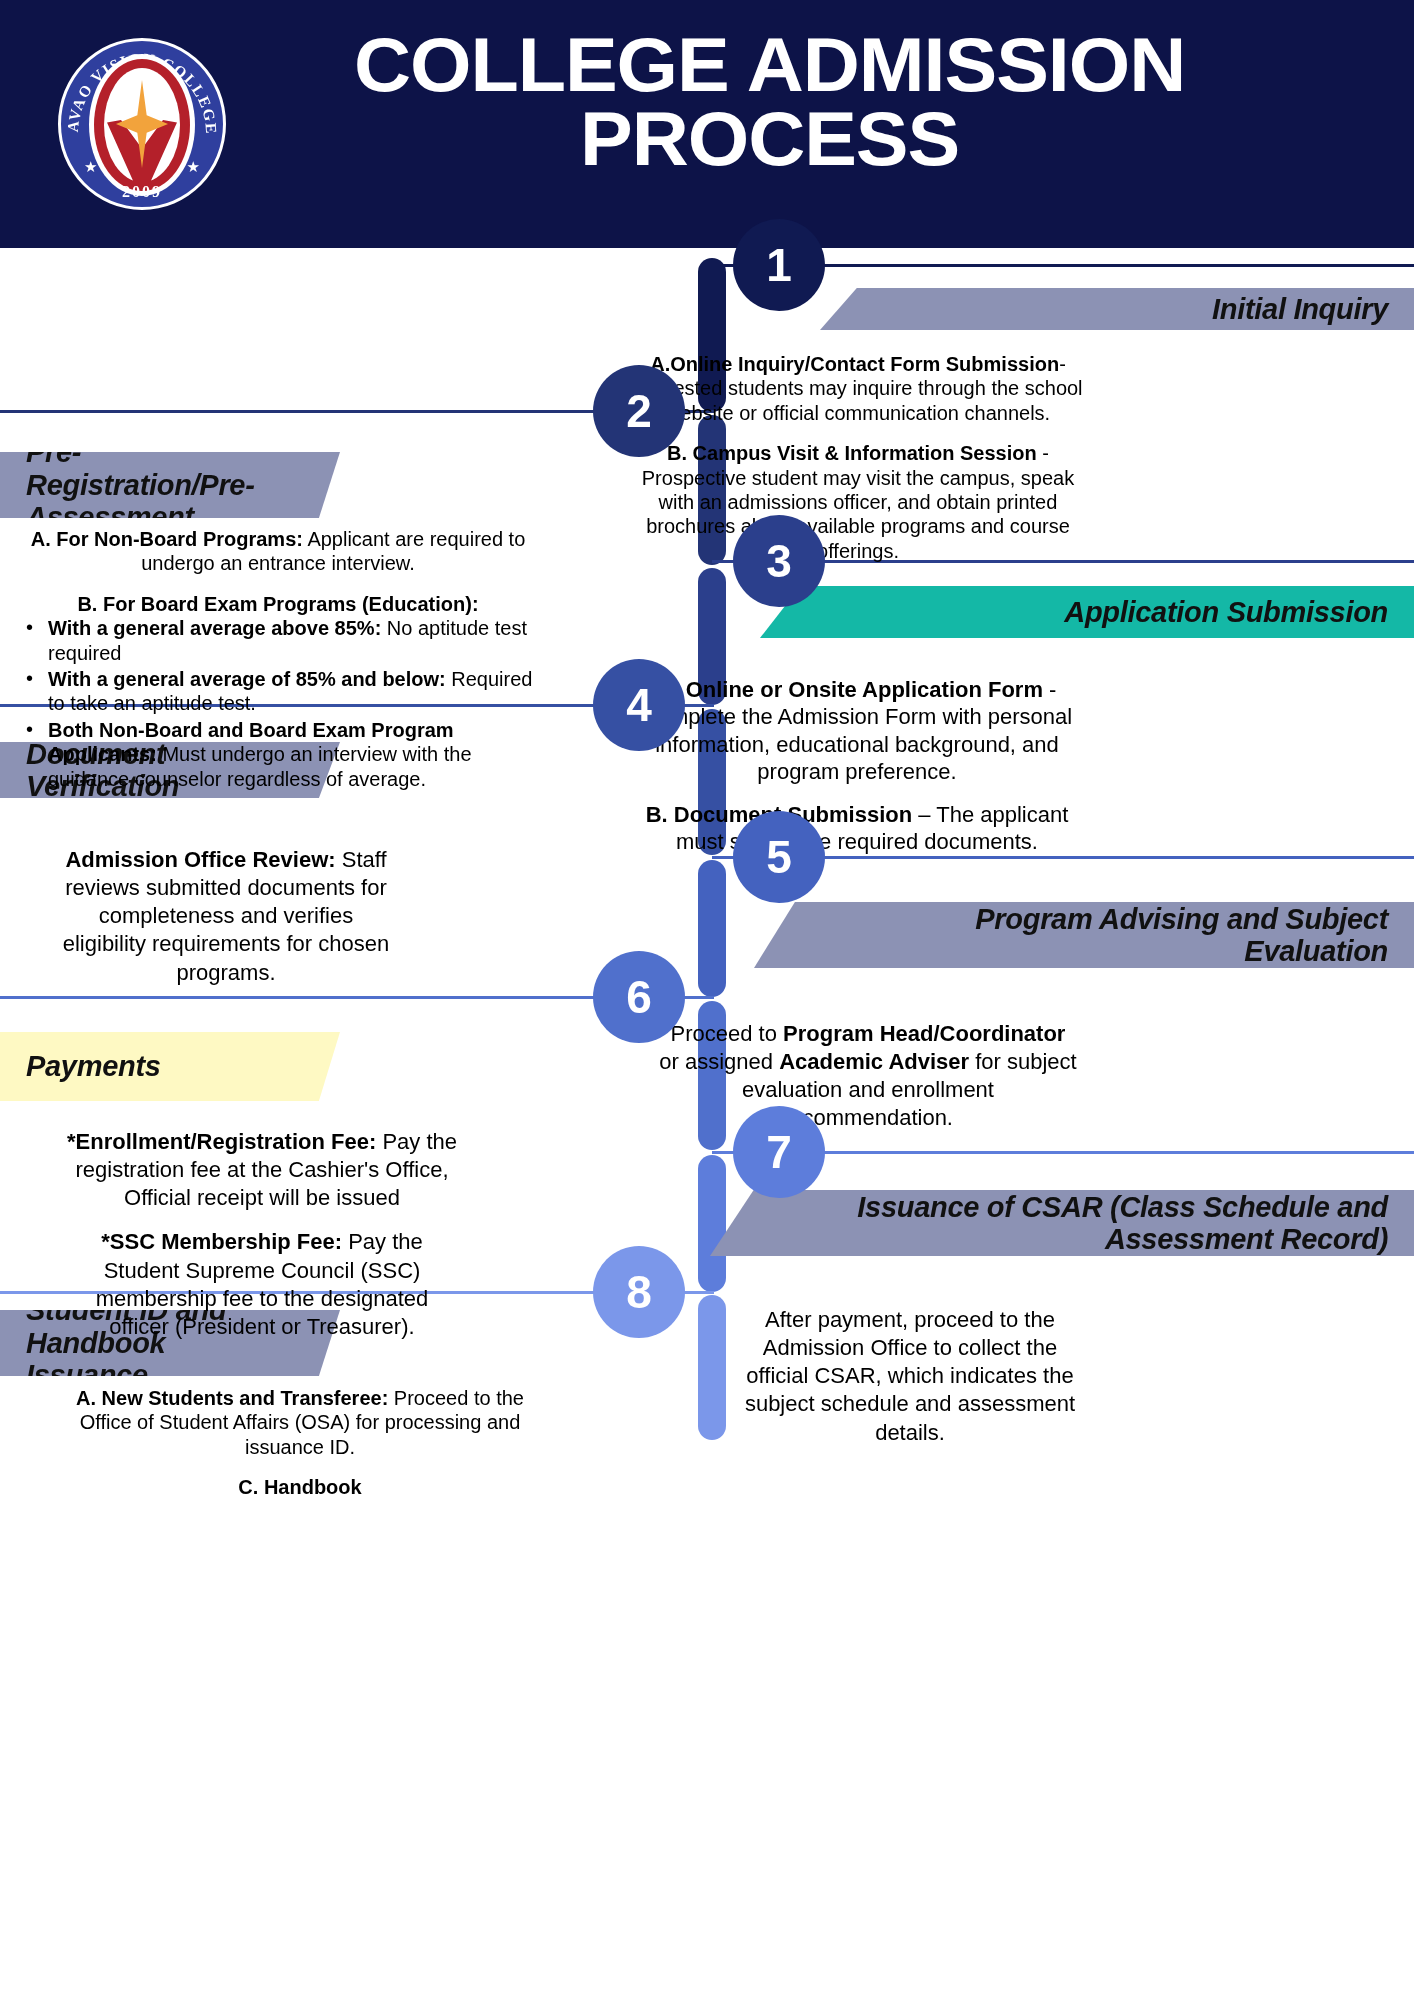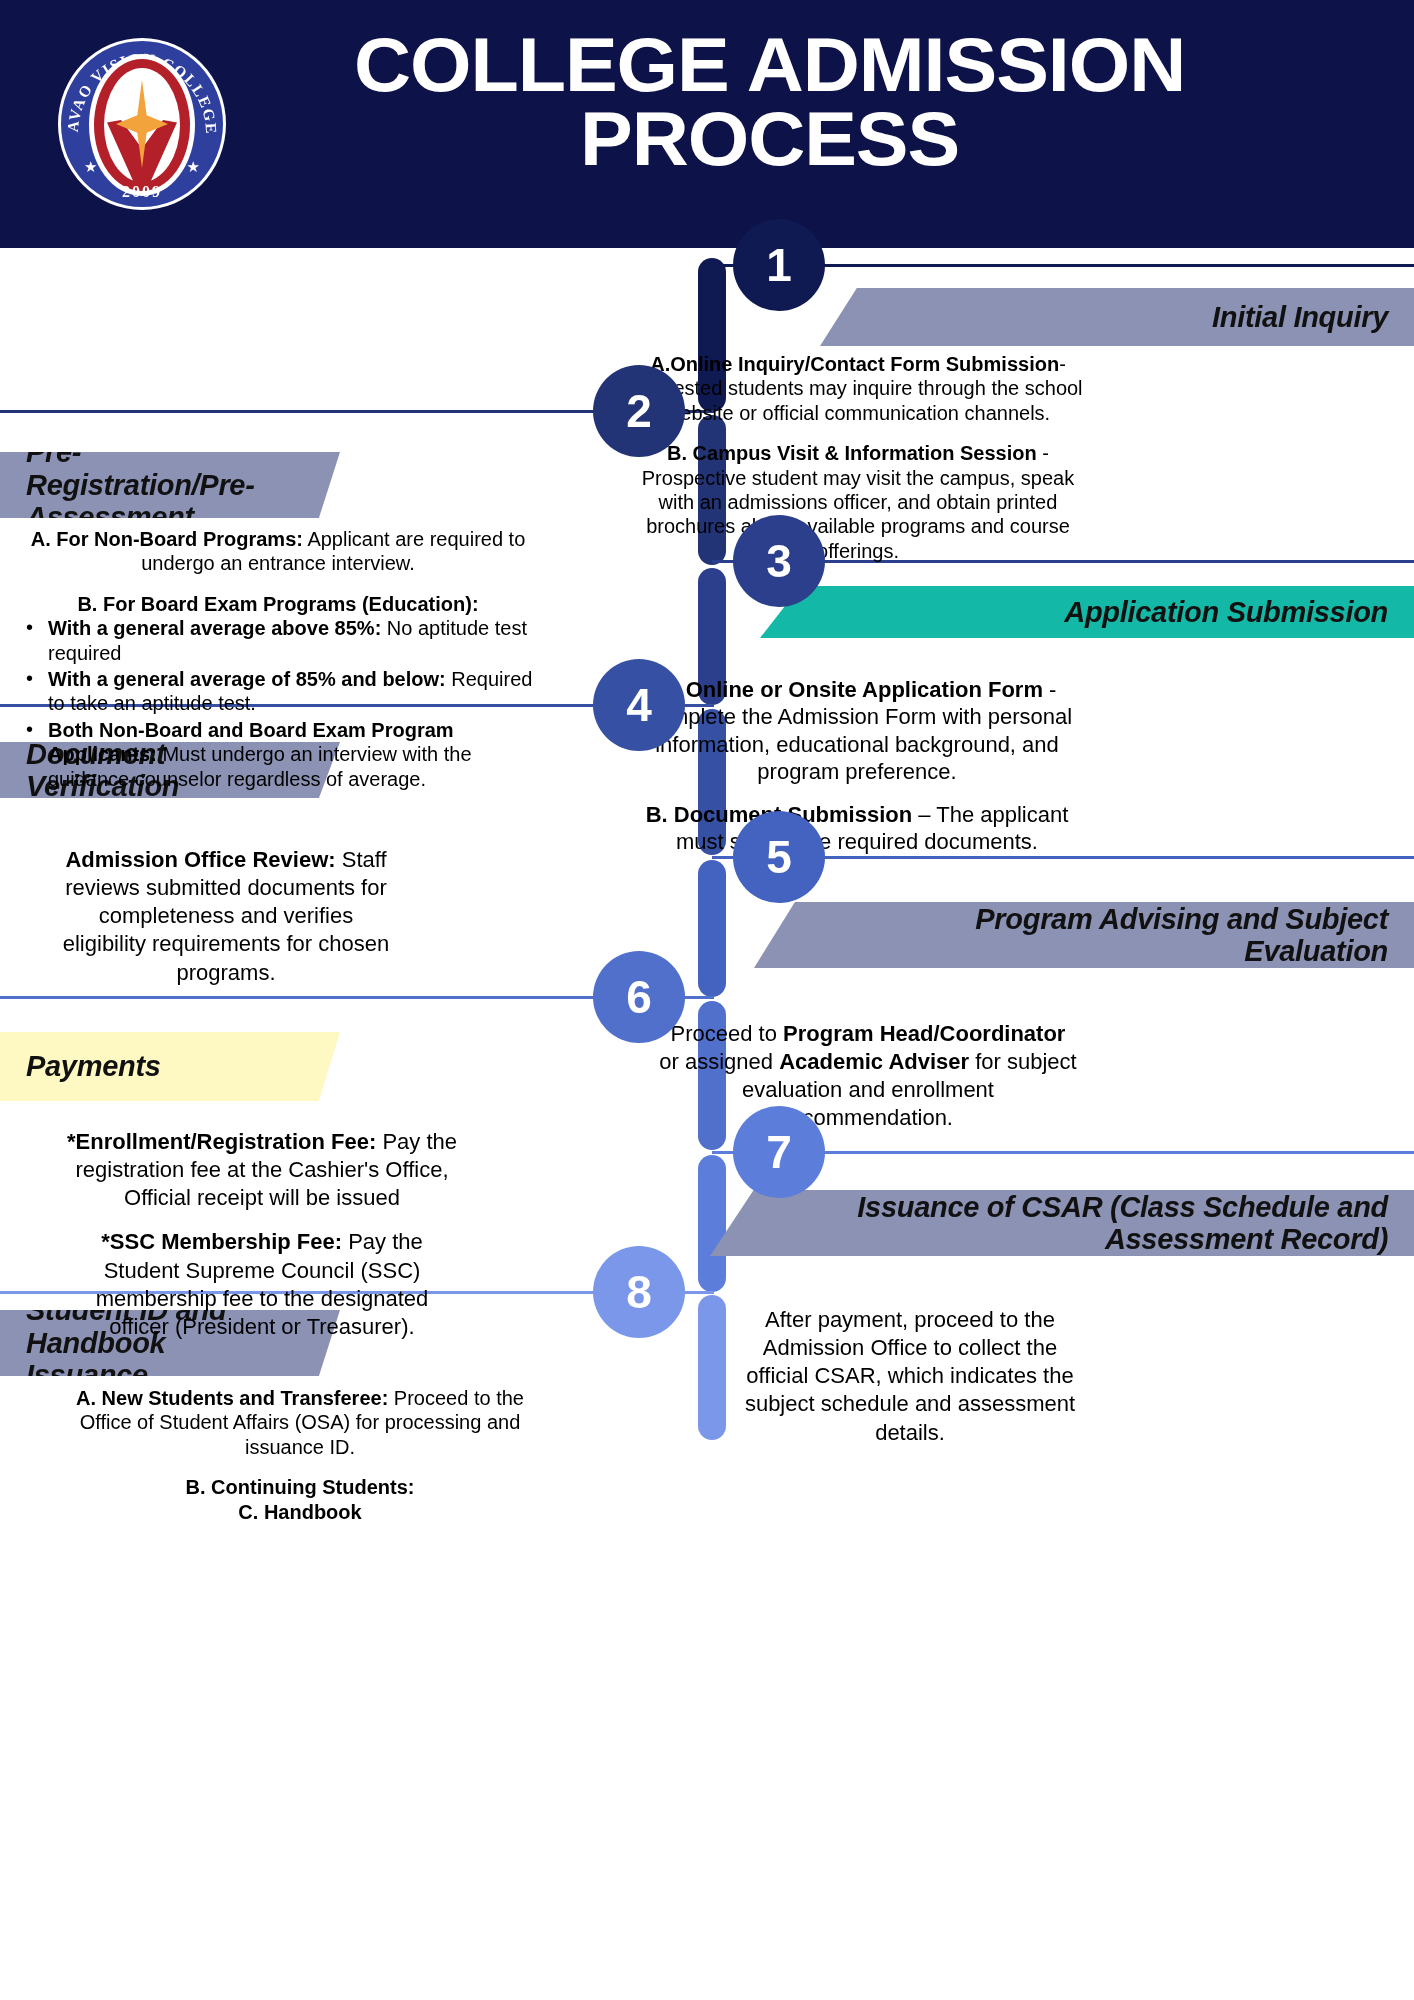--- a/index.html
+++ b/index.html
@@ -148,21 +148,21 @@
     <div class="yr">2009</div>
   </div>
 
   <div id="header-title">COLLEGE ADMISSION PROCESS</div>
 </div>
 
 <div id="flow">
     <div class="spine-seg" style="top: 258px; height: 154px; background: rgb(16, 26, 82);"></div>
     <div class="connector" style="top: 264px; background: rgb(16, 26, 82); left: 712px; width: 702px;"></div>
     <div class="num" style="background: rgb(16, 26, 82); top: 219px; left: 733px;">1</div>
-    <div class="banner right" style="left: 820px; top: 288px; width: 594px; height: 58px; background: rgb(140, 146, 180);">
+    <div class="banner right" style="left: 820px; top: 288px; width: 594px; height: 42px; background: rgb(140, 146, 180);">
       <div class="btxt">Initial Inquiry</div>
     </div>
     <div class="body t20 just" style="left: 632px; top: 352px; width: 452px;">
       <p><b>A.Online Inquiry/Contact Form Submission</b>- Interested students may inquire through the school website or official communication channels.</p>
       <p><b>B. Campus Visit &amp; Information Session</b> - Prospective student may visit the campus, speak with an admissions officer, and obtain printed brochures about available programs and course offerings.</p>
     </div>
     <div class="spine-seg" style="top: 415px; height: 150px; background: rgb(35, 52, 118);"></div>
     <div class="connector" style="top: 410px; background: rgb(35, 52, 118); left: 0px; width: 714px;"></div>
     <div class="num" style="background: rgb(35, 52, 118); top: 365px; left: 593px;">2</div>
     <div class="banner left" style="left: 0px; top: 452px; width: 340px; height: 66px; background: rgb(140, 146, 180);">
@@ -225,16 +225,15 @@
       <p>After payment, proceed to the Admission Office to collect the official CSAR, which indicates the subject schedule and assessment details.</p>
     </div>
     <div class="spine-seg" style="top: 1295px; height: 145px; background: rgb(123, 151, 234);"></div>
     <div class="connector" style="top: 1291px; background: rgb(123, 151, 234); left: 0px; width: 714px;"></div>
     <div class="num" style="background: rgb(123, 151, 234); top: 1246px; left: 593px;">8</div>
     <div class="banner left" style="left: 0px; top: 1310px; width: 340px; height: 66px; background: rgb(140, 146, 180);">
       <div class="btxt">Student ID and Handbook Issuance</div>
     </div>
     <div class="body t20" style="left: 50px; top: 1386px; width: 500px;">
       <p><b>A. New Students and Transferee:</b> Proceed to the Office of Student Affairs (OSA) for processing and issuance ID.</p>
-      <p style="margin-bottom: 0px;"><b>B. Continuing Students:</b></p>
       <p style="margin-top: 0px;"><b>C.  Handbook</b></p>
     </div>
   </div>
 
 </body></html>

